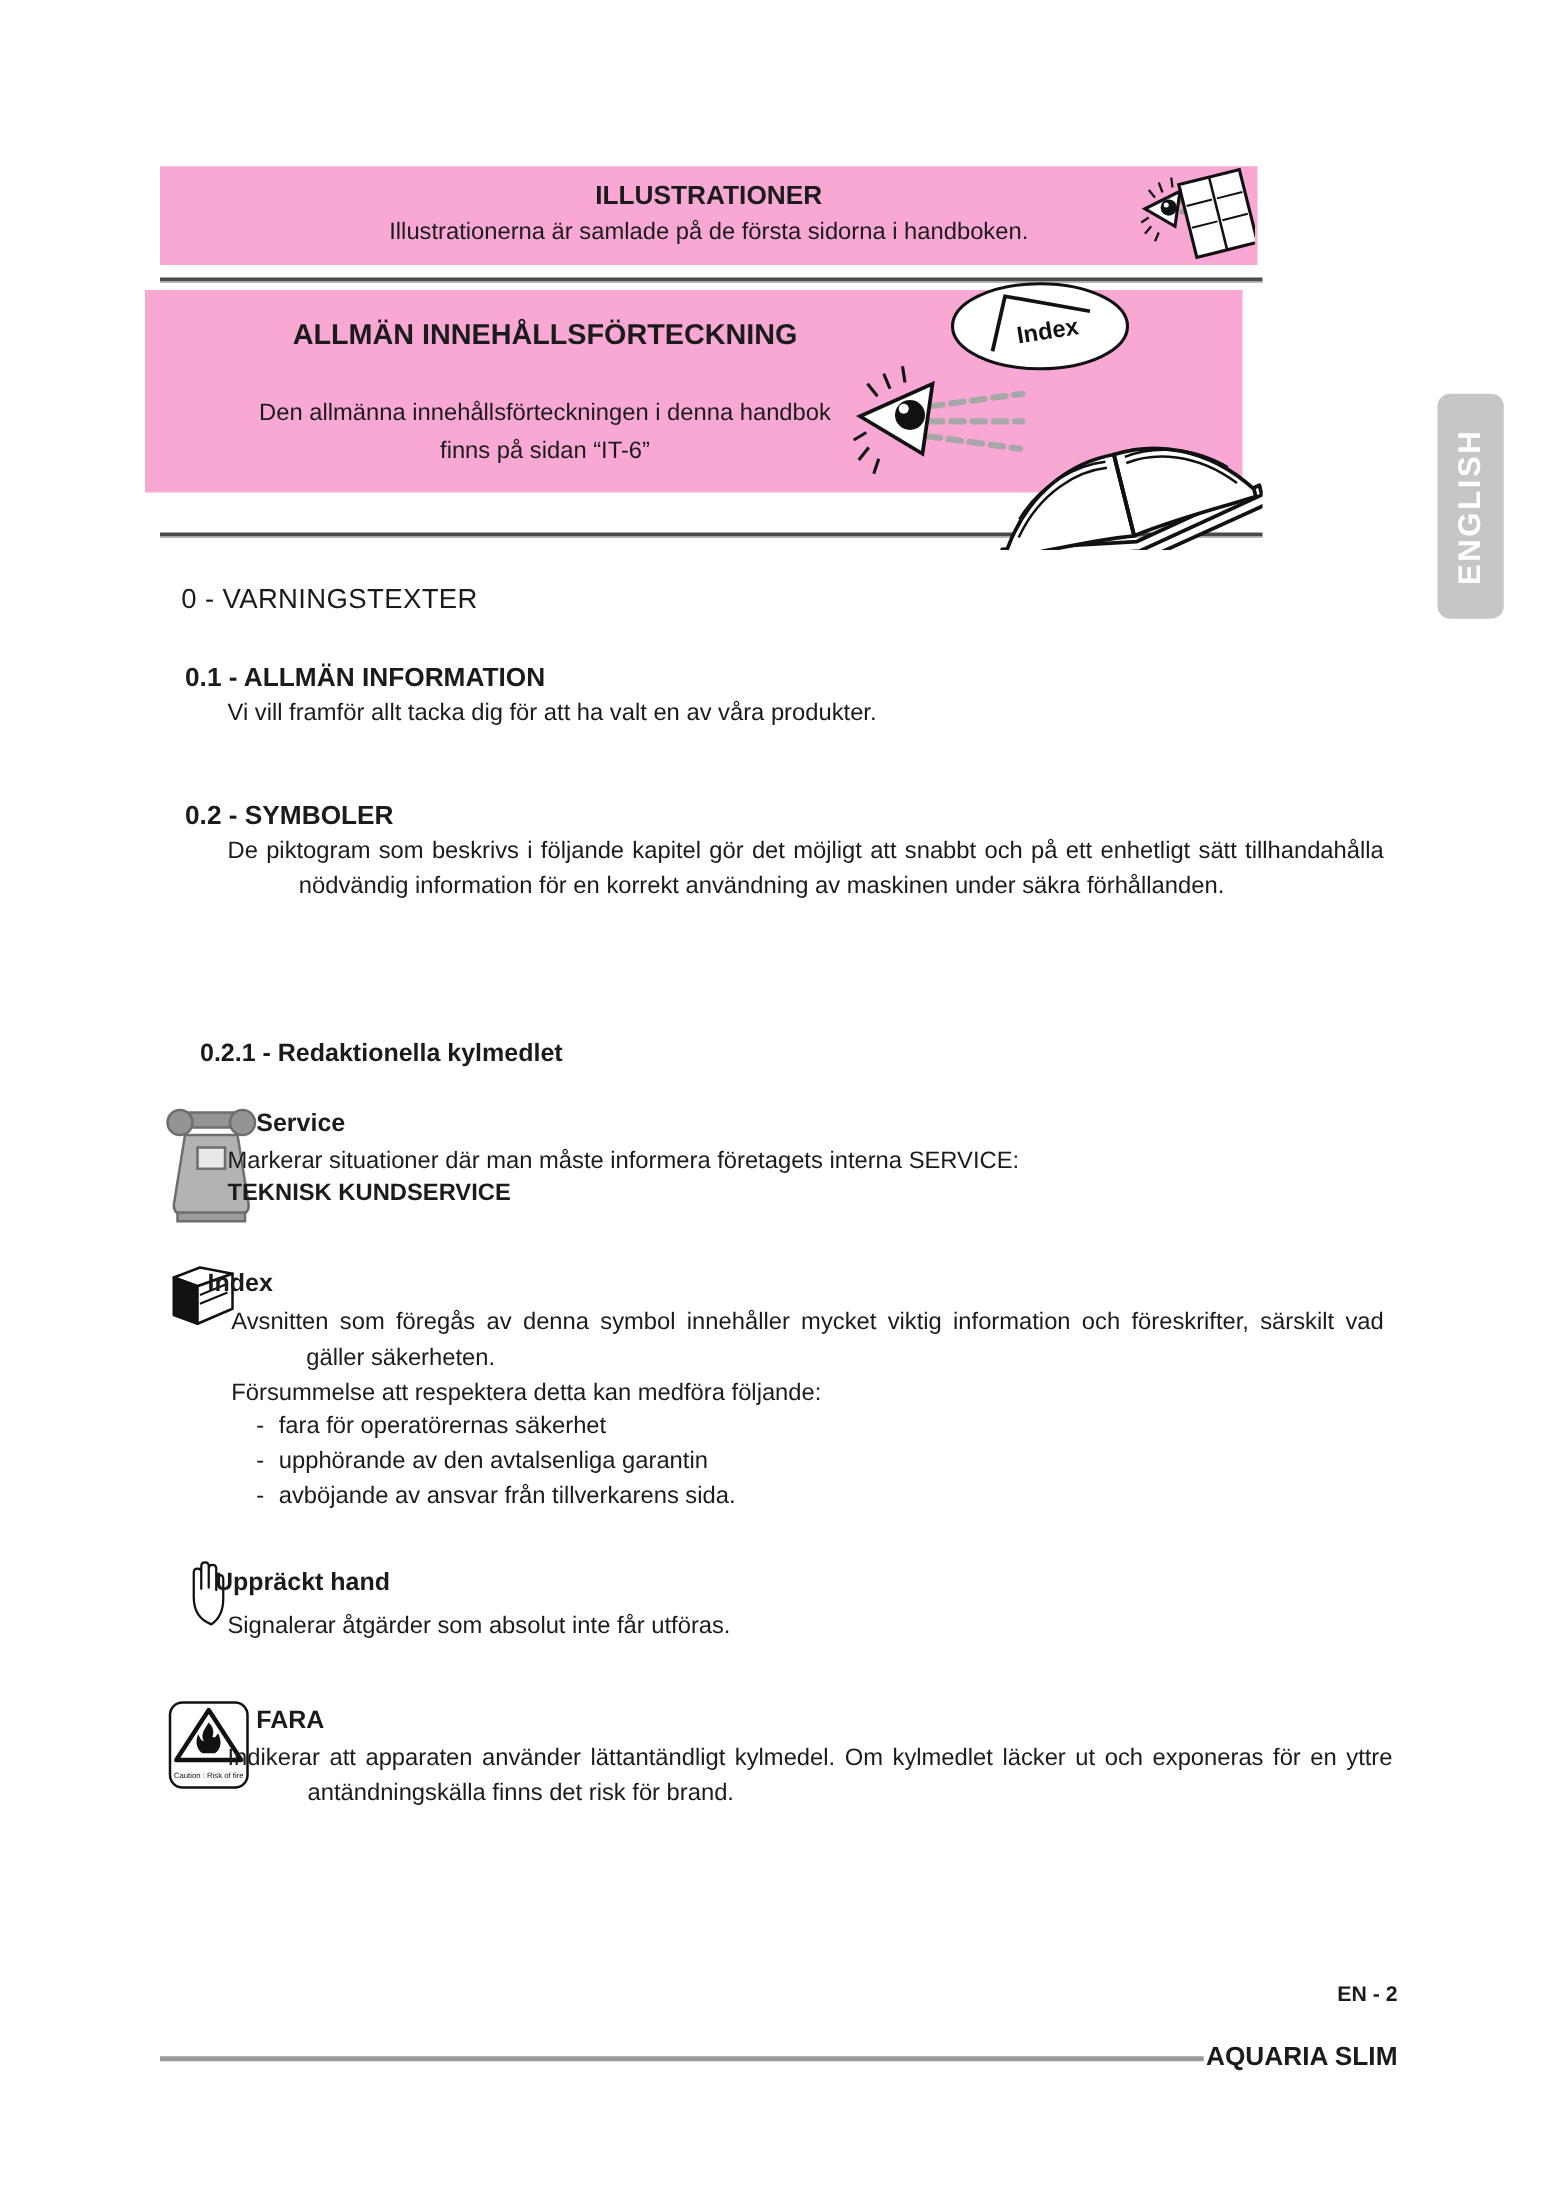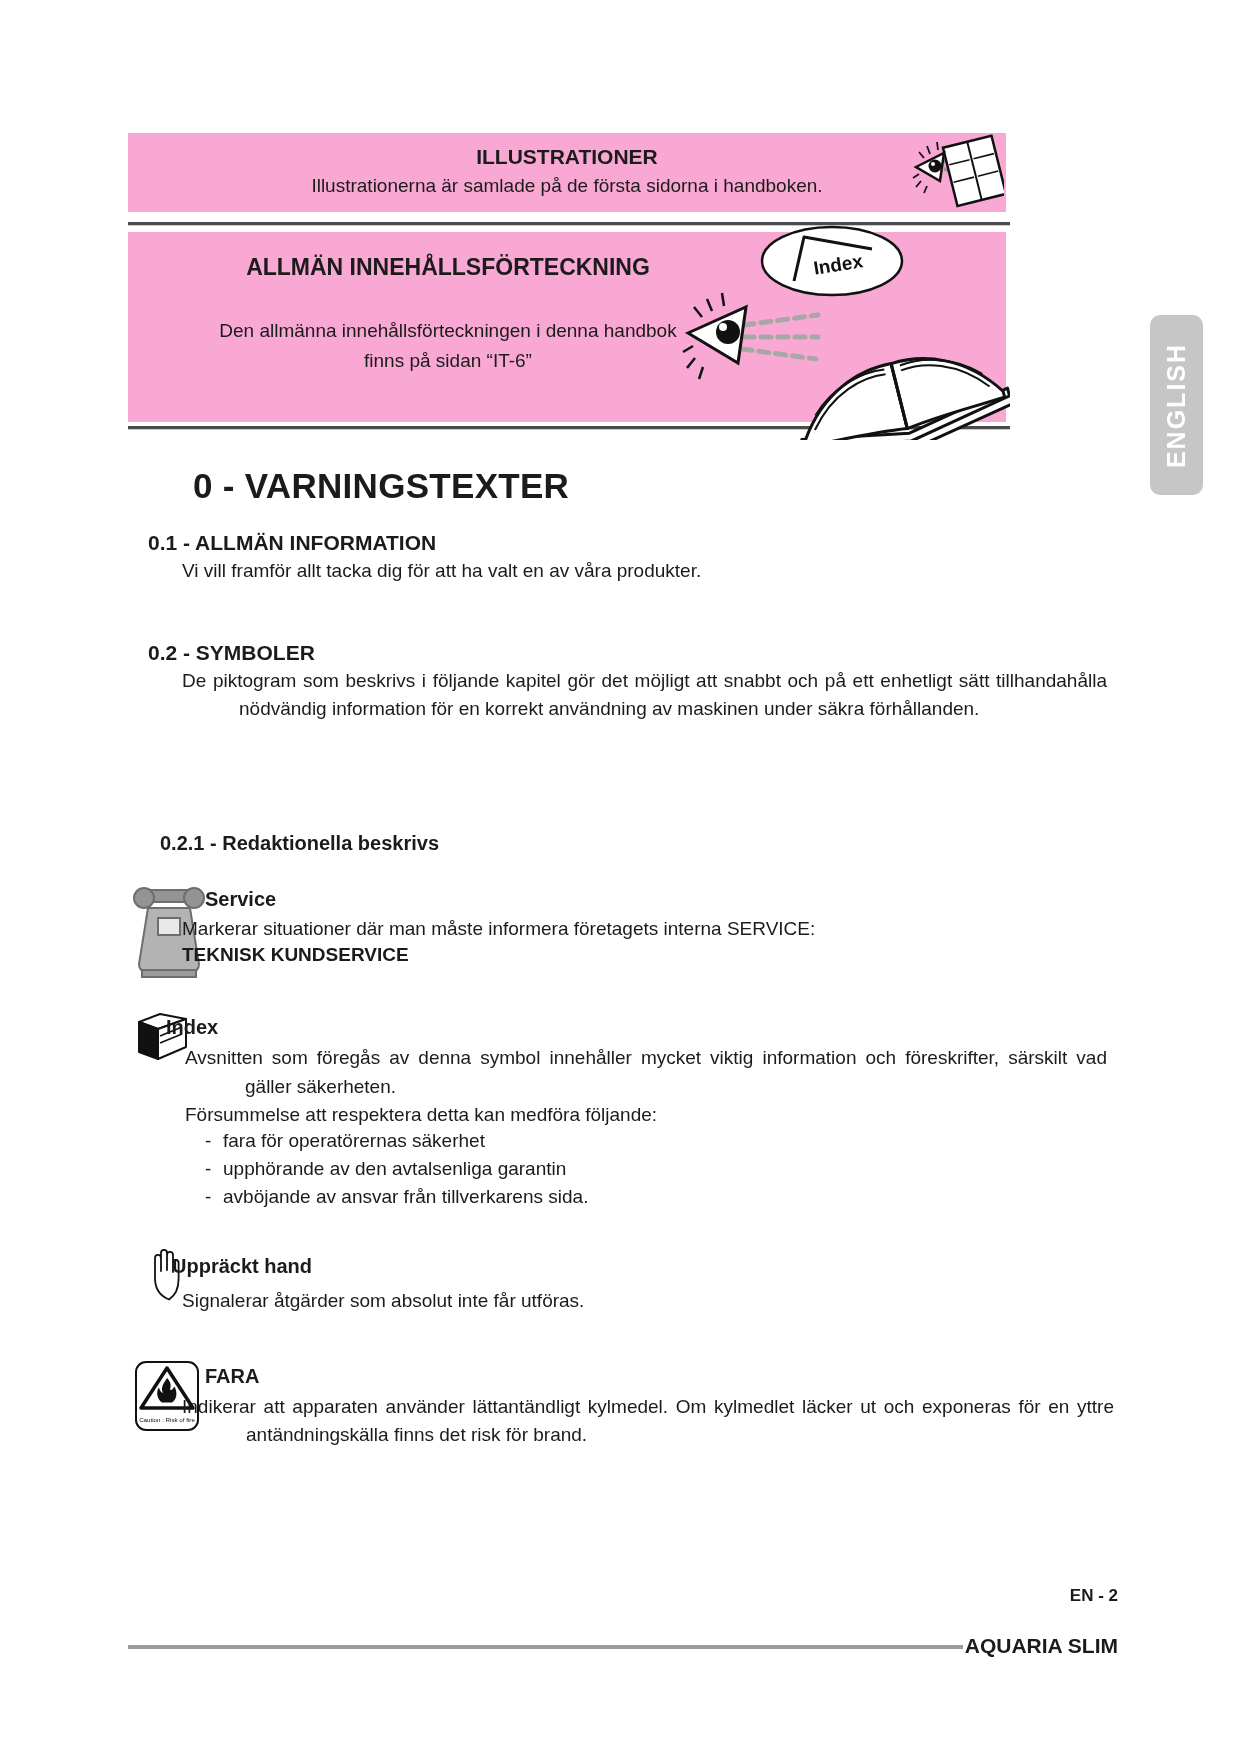--- a/index.html
+++ b/index.html
@@ -3,21 +3,21 @@
 <meta charset="utf-8">
 <style>
   html,body{margin:0;padding:0;background:#fff;}
   #page{
     position:relative;width:1241px;height:1754px;background:#ffffff;
     font-family:"Liberation Sans", sans-serif;color:#1b1b1b;overflow:hidden;
   }
   .abs{position:absolute;}
   .graybox{background:#f9a8d4;}
   .rule{background:#4b4b4b;border-bottom:1px solid #c9c9c9;}
-  .h0{font-weight:bold;font-size:35px;letter-spacing:.3px;margin-left:48px;}
+  .h0{font-weight:normal;font-size:22px;letter-spacing:.3px;}
   .h2{font-weight:bold;font-size:21px;}
   .h3{font-weight:bold;font-size:20px;}
   .picto-title{font-weight:bold;font-size:20px;z-index:2;}
   .body{font-size:19px;line-height:28px;margin-left:40px;}
   .just{text-align:justify;}
   .hang57{padding-left:57px;text-indent:-57px;}
   .hang60{padding-left:60px;text-indent:-60px;}
   .hang64{padding-left:64px;text-indent:-64px;}
   .boxtitle{font-weight:bold;font-size:21px;text-align:center;}
   .boxtitle2{font-weight:bold;font-size:23px;text-align:center;}
@@ -66,21 +66,21 @@
         <line x1="26" y1="17" x2="25" y2="9"></line>
           <line x1="7" y1="41" x2="1" y2="45"></line>
         <line x1="9" y1="48" x2="4" y2="54"></line>
           <line x1="15" y1="53" x2="12" y2="60"></line>
       </g>
     </svg>
   </div>
 
   <div class="abs rule" style="left:128px;top:222px;width:882px;height:3px;"></div>
 
-  <div class="abs graybox" style="left:128px;top:232px;width:878px;height:190px;">
+  <div class="abs graybox" style="left:116px;top:232px;width:878px;height:162px;">
     <div class="boxtitle2" style="position:absolute;left:20px;top:22px;width:600px;">ALLMÄN INNEHÅLLSFÖRTECKNING</div>
     <div class="boxbody" style="position:absolute;left:20px;top:88px;width:600px;">Den allmänna innehållsförteckningen i denna handbok</div>
     <div class="boxbody" style="position:absolute;left:20px;top:118px;width:600px;">finns på sidan “IT-6”</div>
   </div>
 
   <svg class="abs" style="left:680px;top:225px;z-index:3;" width="330" height="215" viewBox="0 0 330 215">
     <g stroke="#a7a7a7" stroke-width="5" stroke-dasharray="10 7" stroke-linecap="round">
       <line x1="64" y1="100" x2="138" y2="90"></line>
       <line x1="64" y1="112" x2="138" y2="112"></line>
       <line x1="62" y1="124" x2="136" y2="134"></line>
@@ -123,21 +123,21 @@
   </div>
 
   <div class="abs h0" style="left:145px;top:466px;">0 -  VARNINGSTEXTER</div>
 
   <div class="abs h2" style="left:148px;top:531px;">0.1 -  ALLMÄN INFORMATION</div>
   <div class="abs body" style="left:142px;top:557px;width:868px;">Vi vill framför allt tacka dig för att ha valt en av våra produkter.</div>
 
   <div class="abs h2" style="left:148px;top:641px;">0.2 -  SYMBOLER</div>
   <div class="abs body just hang57" style="left:142px;top:667px;width:868px;">De piktogram som beskrivs i följande kapitel gör det möjligt att snabbt och på ett enhetligt sätt tillhandahålla nödvändig information för en korrekt användning av maskinen under säkra förhållanden.</div>
 
-  <div class="abs h3" style="left:160px;top:832px;">0.2.1 -  Redaktionella beskrivs</div>
+  <div class="abs h3" style="left:160px;top:832px;">0.2.1 -  Redaktionella kylmedlet</div>
 
   <svg class="abs icon-under" style="left:132px;top:878px;" width="74" height="102" viewBox="0 0 74 102">
     <g stroke="#6e6e6e" stroke-width="2">
       <rect x="11" y="12" width="52" height="12" rx="5" fill="#949494"></rect>
       <circle cx="12" cy="20" r="10" fill="#949494"></circle>
       <circle cx="62" cy="20" r="10" fill="#949494"></circle>
       <path d="M16,30 L58,30 L67,86 Q67,94 58,94 L16,94 Q7,94 7,86 Z" fill="#b3b3b3"></path>
       <rect x="26" y="40" width="22" height="17" fill="#e9e9e9"></rect>
       <rect x="10" y="92" width="54" height="7" fill="#9c9c9c"></rect>
     </g>

